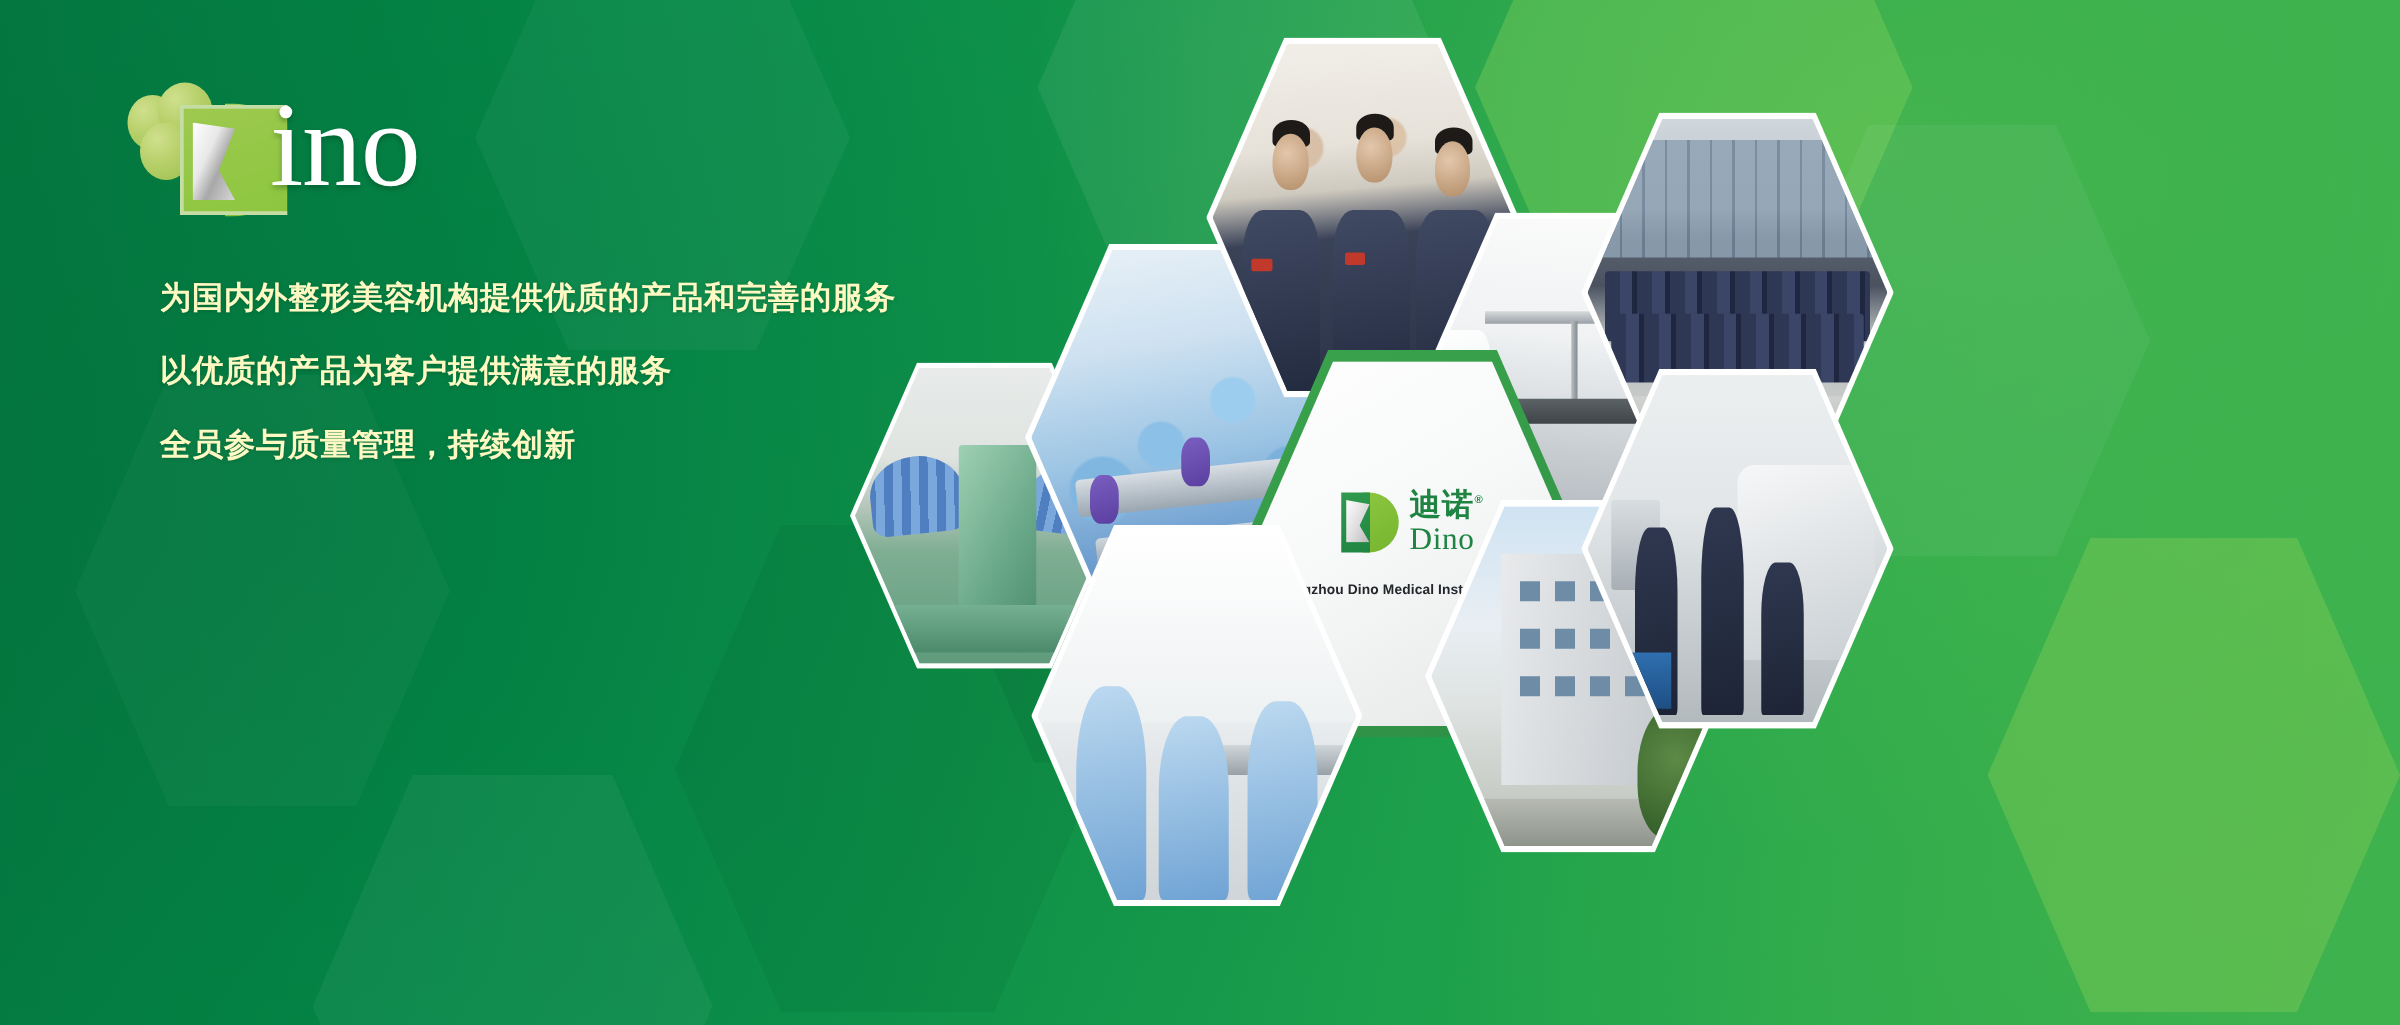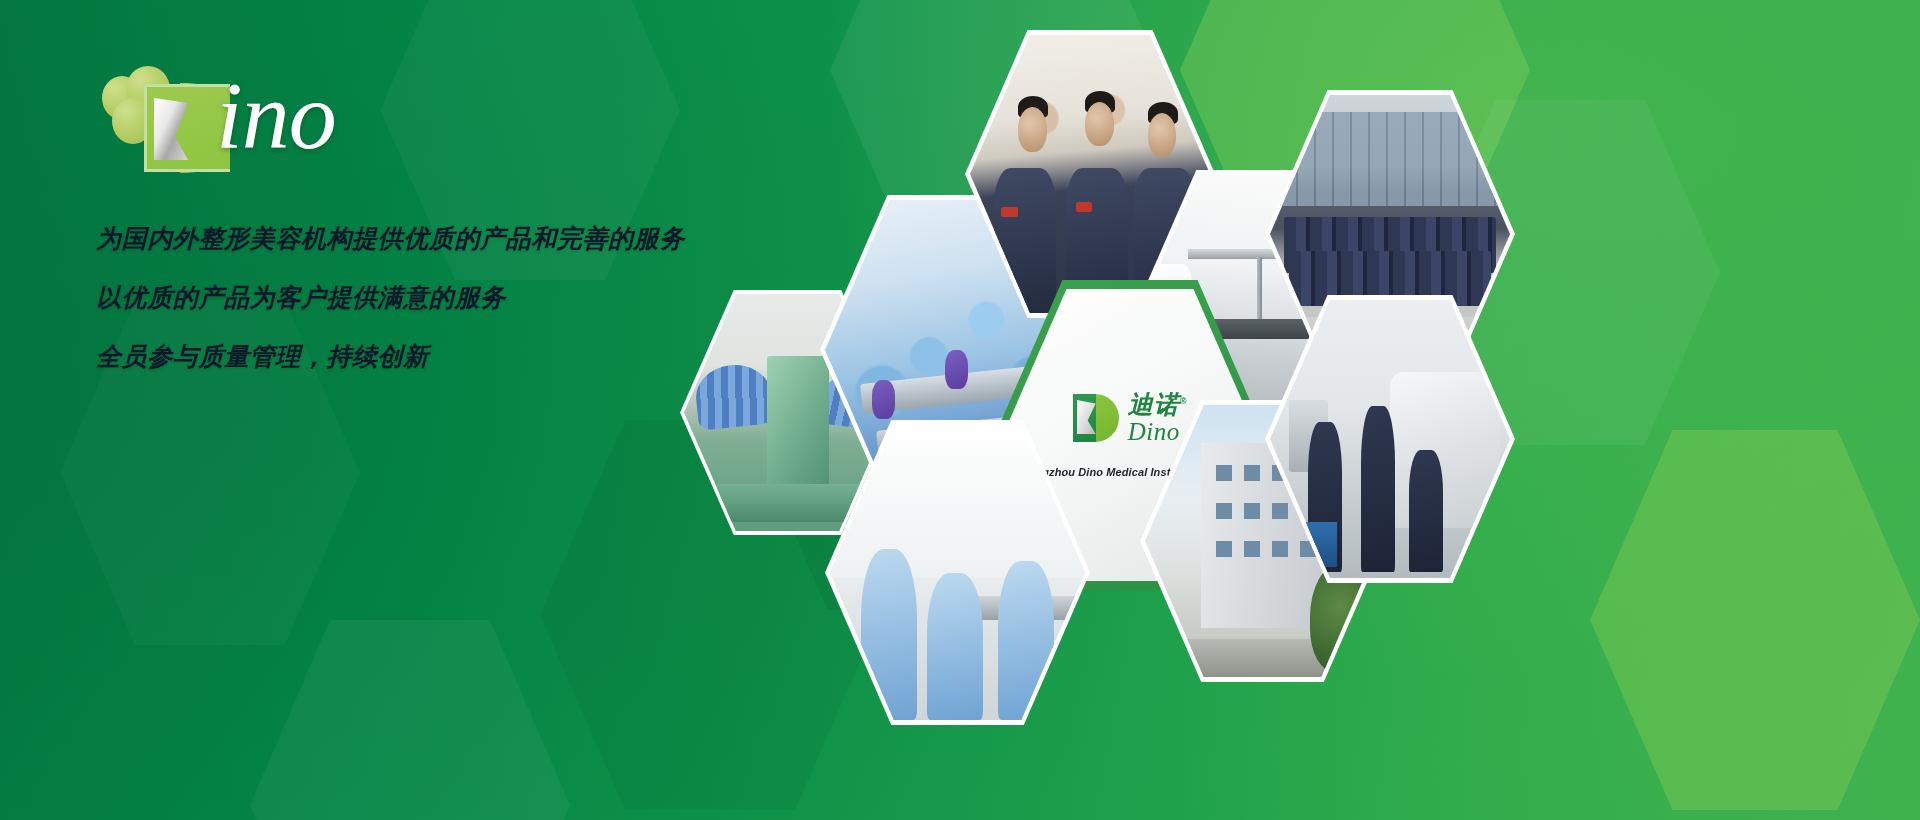--- a/index.html
+++ b/index.html
@@ -4,21 +4,21 @@
 <style>
   * { margin:0; padding:0; box-sizing:border-box; }
   html,body { width:1920px; height:820px; overflow:hidden; }
   body {
     font-family:"Liberation Sans","DejaVu Sans",sans-serif;
     background:#0a8c49;
     position:relative;
   }
 
   
-  .stage{ position:absolute; inset:0; overflow:hidden;font-style:italic; }
+  .stage{ position:absolute; inset:0; overflow:hidden; }
 
   .bg-base{
     position:absolute; inset:0;
     background:
       radial-gradient(ellipse 1100px 900px at 1500px 120px, rgba(90,190,80,.55), rgba(90,190,80,0) 62%),
       radial-gradient(ellipse 900px 700px at 1750px 700px, rgba(70,180,75,.45), rgba(70,180,75,0) 65%),
       linear-gradient(100deg,#037a41 0%,#048b49 24%,#159a4b 52%,#2aa94c 76%,#3cb24f 100%);
   }
   .bg-vig{
     position:absolute; inset:0;
@@ -64,24 +64,25 @@
   }
   .logo-word{
     position:absolute; left:120px; top:6px;
     font-family:"Liberation Serif","DejaVu Serif",serif;
     font-size:96px; line-height:1; color:#ffffff; letter-spacing:-1px;
     text-shadow:0 2px 4px rgba(0,50,20,.35);
   }
 
   .slogans{ margin-top:54px; }
   .slogan{
-    color:#0f172a; font-size:25px; line-height:1; font-weight:700;
+    color:#fef9c3; font-size:25px; line-height:1; font-weight:700;
     margin-bottom:34px; letter-spacing:.6px;
     text-shadow:0 1px 3px rgba(0,60,25,.25);
     white-space:nowrap;
+    margin-left:32px;
   }
 
   
   .collage{ position:absolute; left:640px; top:0; width:1280px; height:820px; }
 
   .hex{
     position:absolute;
     clip-path:polygon(25% 0,75% 0,100% 50%,75% 100%,25% 100%,0 50%);
     overflow:hidden;
   }

